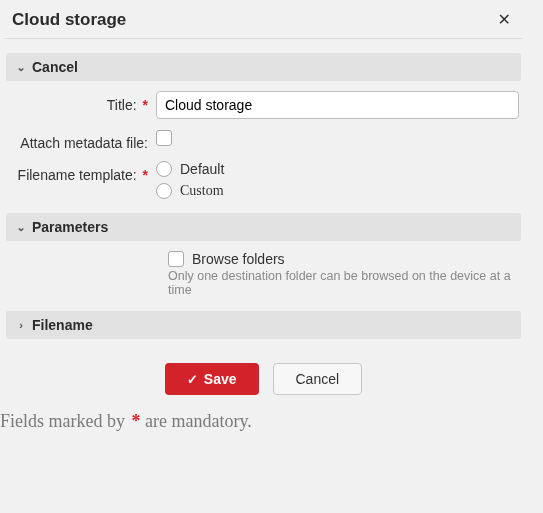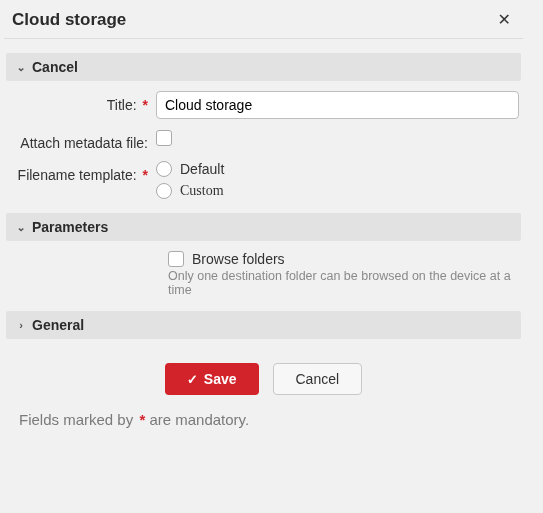--- a/index.html
+++ b/index.html
@@ -145,23 +145,24 @@
     font-weight: 600;
   }
   .btn-secondary {
     background: #f7f7f7;
     color: #333;
     border: 1px solid #c8c8c8;
     justify-content: flex-end;
   }
   .check-icon { font-size: 13px; }
   .footer-note {
-    font-size: 15px;
+    font-size: 18px;
     color: #7a7a7a;
-    padding: 10px 10px 14px 19px;
+    padding: 10px 10px 14px 0;
+    font-family: Liberation Serif, serif;
   }
   .footer-note .req { color: #d2232a; }
 </style>
 </head>
 <body>
 
 <div class="dialog">
 
   <div class="header">
     <span class="title">Cloud storage</span>
@@ -226,21 +227,21 @@
           <span>Browse folders</span>
         </div>
         <div class="hint">Only one destination folder can be browsed on the device at a time</div>
       </div>
     </div>
 
   </div>
 
   <div class="section-header" style="margin-bottom:14px;">
     <span class="chev">›</span>
-    <span>General</span>
+    <span>Filename</span>
   </div>
 
   <div class="buttons">
     <button class="btn btn-primary">
       <span class="check-icon">✓</span>
       <span>Save</span>
     </button>
     <button class="btn btn-secondary">
       <span>Cancel</span>
     </button>

